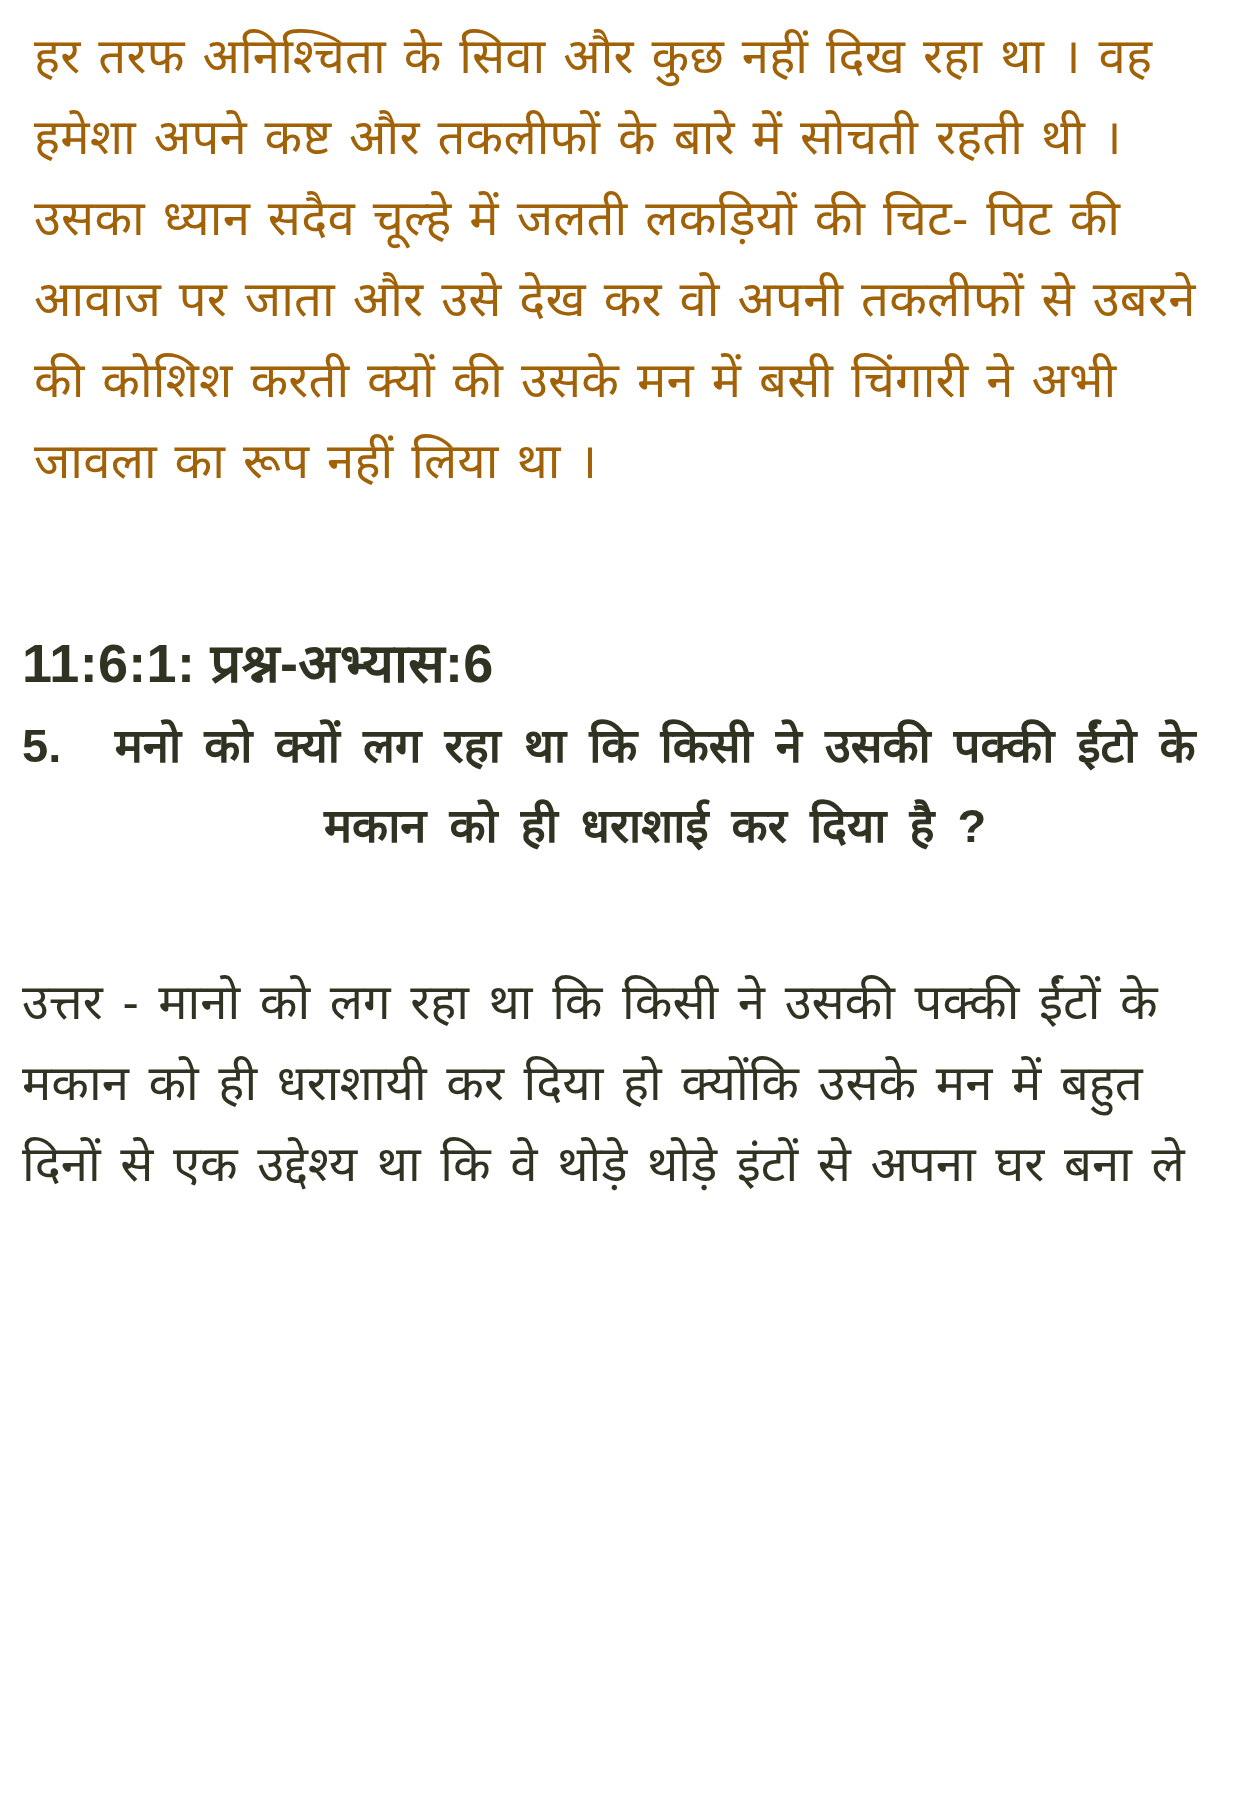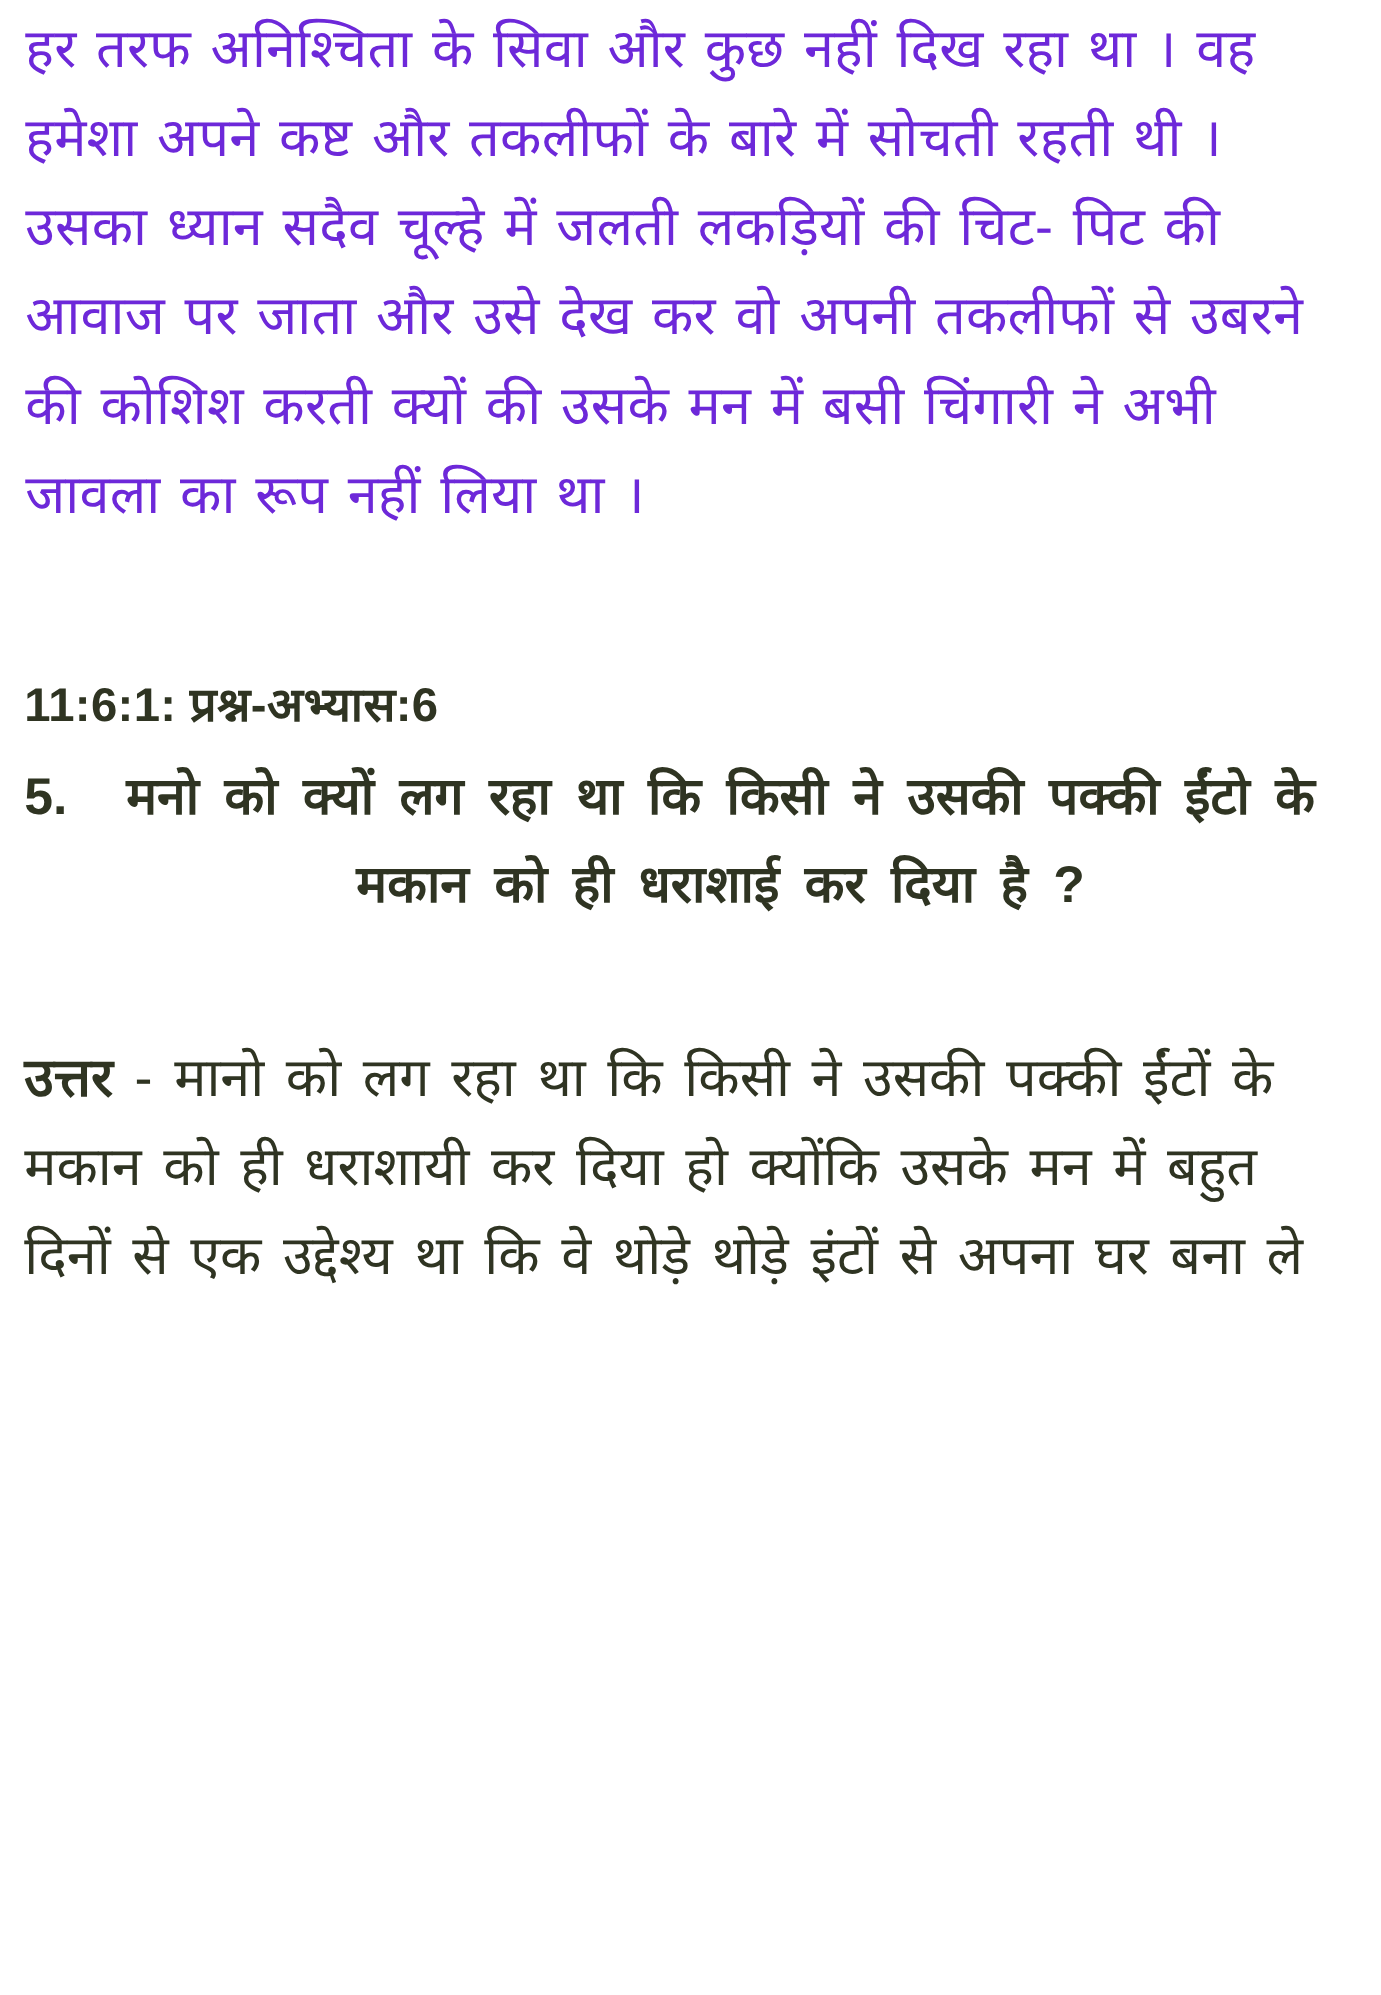--- a/index.html
+++ b/index.html
@@ -18,36 +18,36 @@
     box-sizing: border-box;
     width: 1255px;
     height: 1814px;
     padding: 0 22px;
     background: #ffffff;
   }
   .para {
     font-size: 49px;
     line-height: 81px;
     letter-spacing: 0.2px;
-    color: #6d28d9;
+    color: #a16207;
     word-spacing: 4px;
     text-align: left;
-    margin: 1px;
+    margin: 12px;
   }
   .para.first {
     padding-top: 4px;
   }
   .gap-lg {
     height: 118px;
   }
   .gap-md {
     height: 96px;
   }
   .heading {
-    font-size: 43px;
+    font-size: 54px;
     line-height: 62px;
     font-weight: bold;
     color: #2f3422;
     margin: 0;
     letter-spacing: 0.3px;
   }
   .question {
     display: flex;
     align-items: flex-start;
     font-size: 47px;
@@ -67,21 +67,21 @@
     text-align: center;
   }
   .answer {
     font-size: 49px;
     line-height: 81px;
     color: #2f3422;
     margin: 0;
     word-spacing: 6px;
   }
   .answer b {
-    font-weight: bold;
+    font-weight: normal;
   }
 </style>
 </head>
 <body>
 
 <div class="page">
 
   <p class="para first">हर तरफ अनिश्चिता के सिवा और कुछ नहीं दिख रहा था । वह हमेशा अपने कष्ट और तकलीफों के बारे में सोचती रहती थी । उसका ध्यान सदैव चूल्हे में जलती लकड़ियों की चिट- पिट की आवाज पर जाता और उसे देख कर वो अपनी तकलीफों से उबरने की कोशिश करती क्यों की उसके मन में बसी चिंगारी ने अभी जावला का रूप नहीं लिया था ।</p>
 
   <div class="gap-lg"></div>

